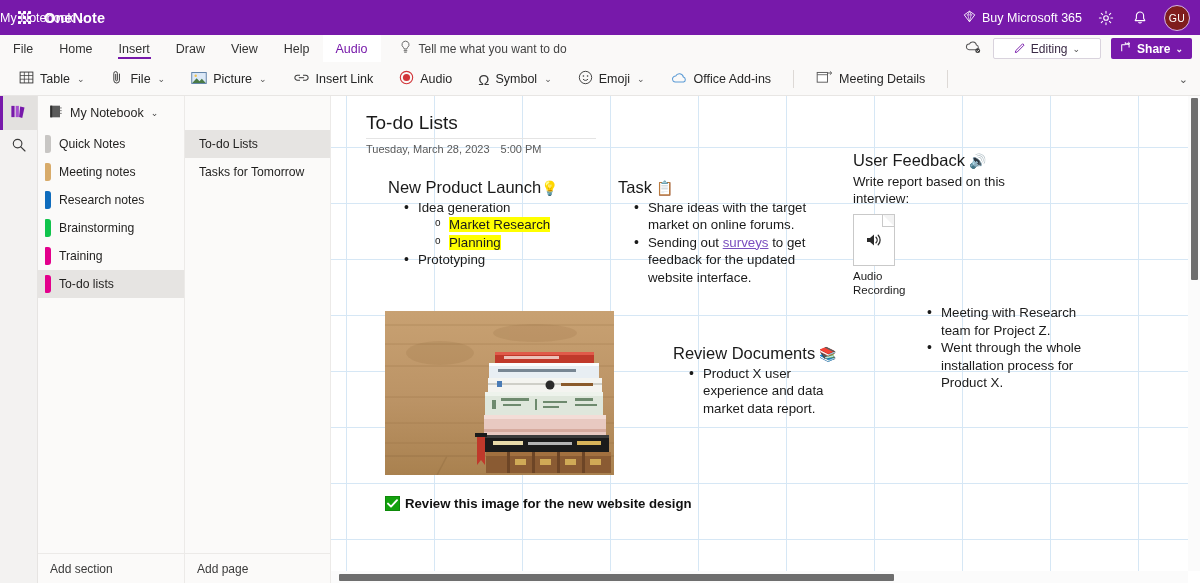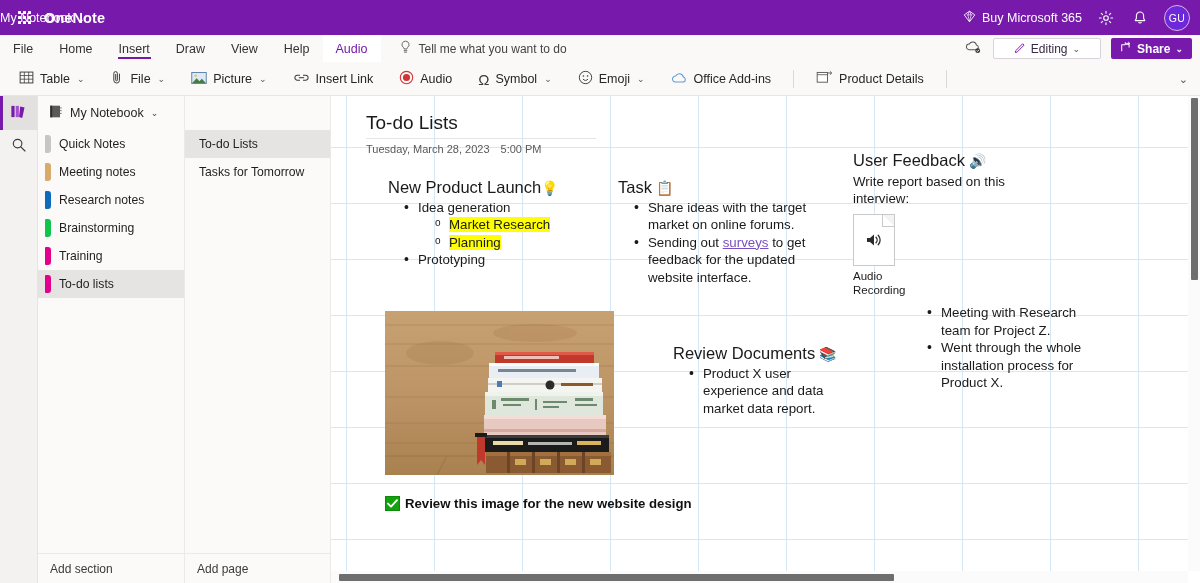--- a/index.html
+++ b/index.html
@@ -24,21 +24,21 @@
   .nb-title {
     position: absolute; left: 0; right: 0; 
     font-size: 12.5px; pointer-events: none;
   }
   .nb-title span { pointer-events: auto; cursor: pointer; }
   .tb-right { margin-left: auto; display: flex; align-items: center; gap: 14px; z-index: 2; }
   .buy365 { display: flex; align-items: center; gap: 6px; font-size: 12.5px; cursor: pointer; }
   .icon-btn { cursor: pointer; display: flex; align-items: center; justify-content: center; width: 20px; height: 20px; }
   .avatar {
     width: 26px; height: 26px; border-radius: 50%; border: 1px solid #d7b6e8;
-    background: #6d28d9; display: flex; align-items: center; justify-content: center;
+    background: #7f1d1d; display: flex; align-items: center; justify-content: center;
     font-size: 10.5px; letter-spacing: .3px; cursor: pointer;
   }
   .caret { font-size: 9px; opacity: .95; }
 
   
   .tabbar {
     height: 28px; background: #faf9f8; display: flex; align-items: stretch; flex: none;
     border-bottom: 1px solid #faf9f8; position: relative;
   }
   .tab {
@@ -336,21 +336,21 @@
     </div>
     <div class="rb-sep"></div>
     <div class="rb">
       <span>
         <svg width="17" height="15" viewBox="0 0 18 16">
             <rect x="1.2" y="2.6" width="11" height="10.4" fill="#fff" stroke="#5a5a5a" stroke-width="1"></rect>
             <path d="M1.2 5h11" stroke="#5a5a5a" stroke-width=".9"></path>
             <path d="M12.6 3.2h4M14.8 1.4l1.9 1.8-1.9 1.8" fill="none" stroke="#5a5a5a" stroke-width="1"></path>
           </svg>
       </span>
-      <span>Product Details</span>
+      <span>Meeting Details</span>
     </div>
     <div class="rb-sep"></div>
     <div class="ribbon-collapse">⌄</div>
   </div>
 
   <div class="body">
 
     <div class="rail">
       <div class="rail-item active">
         <span>

